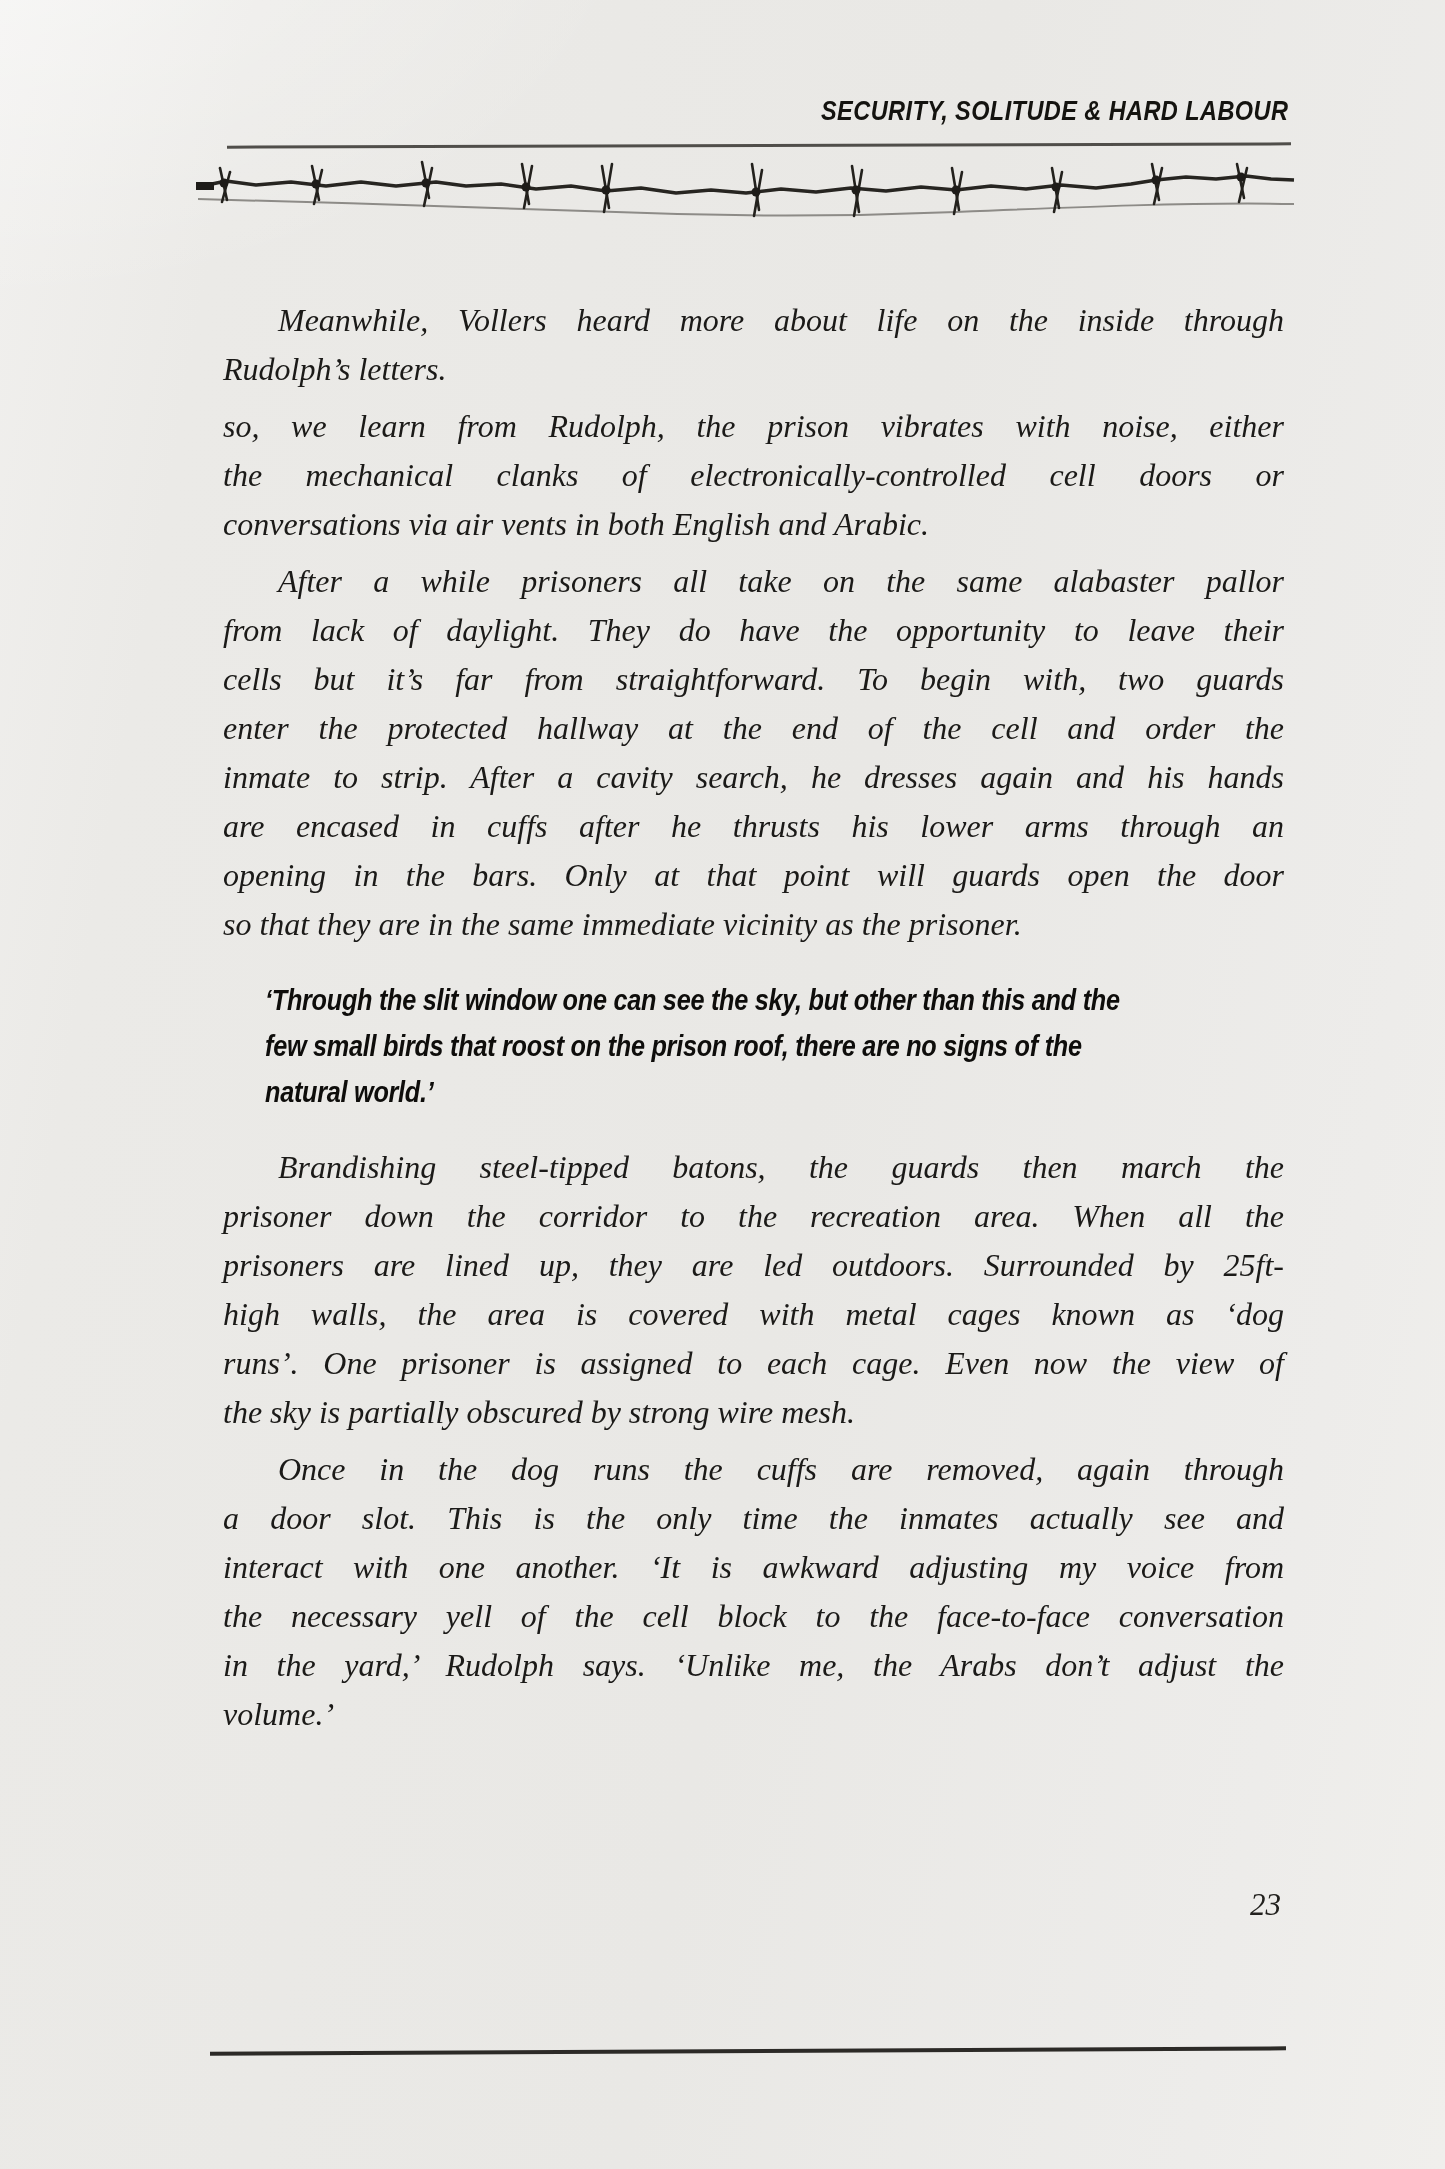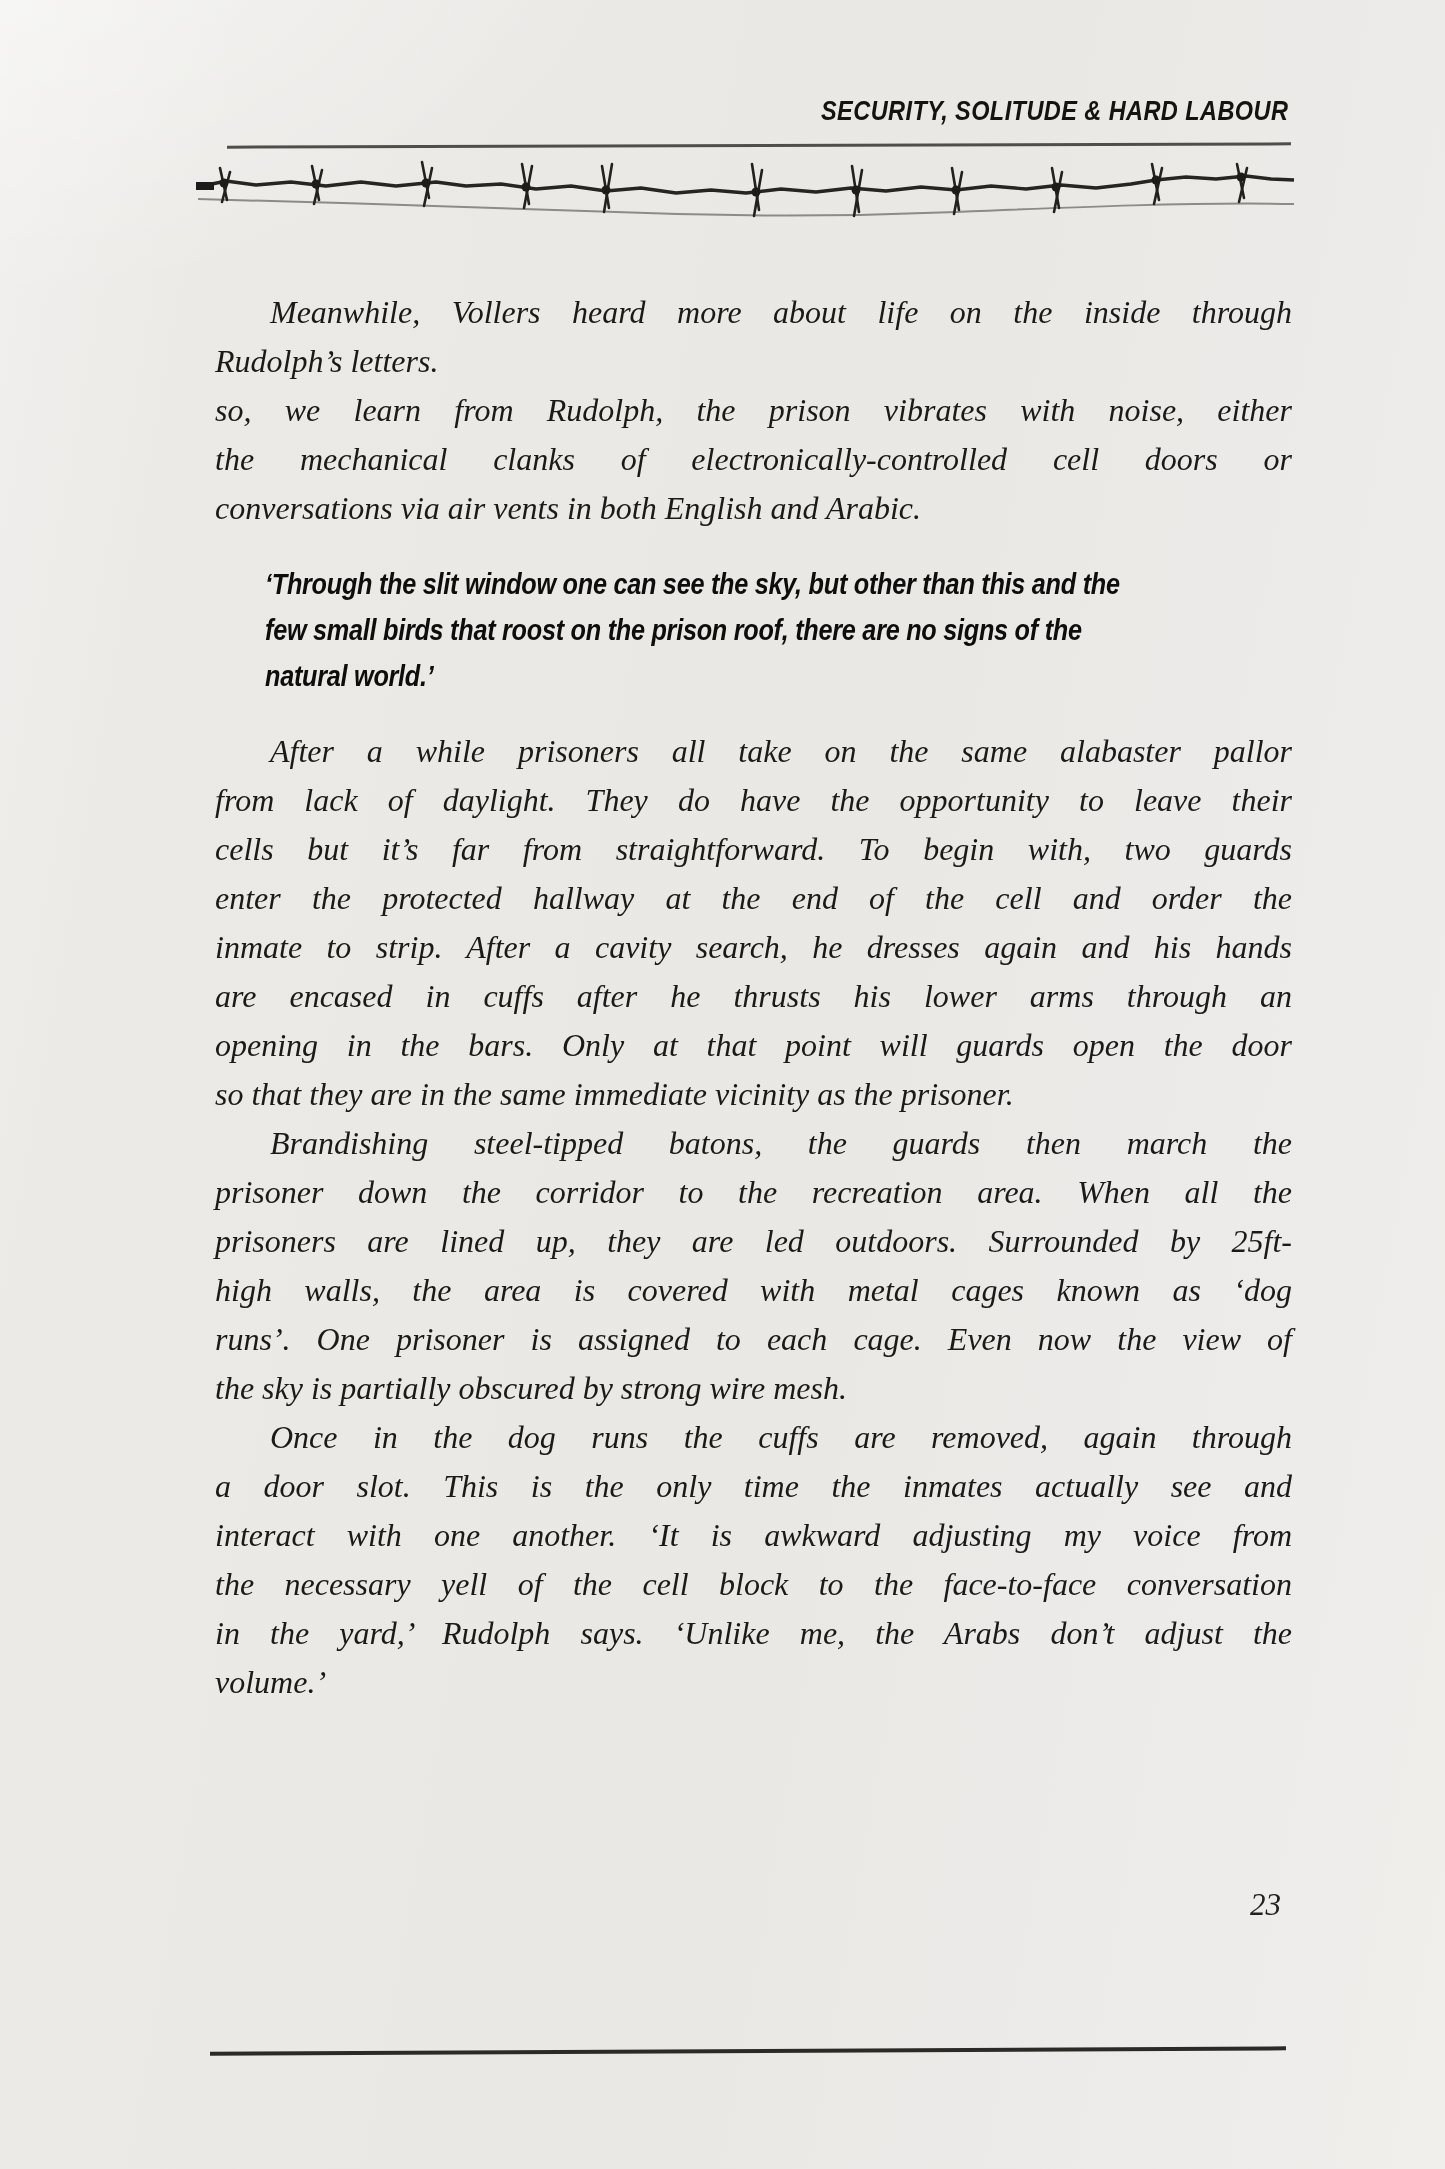--- a/index.html
+++ b/index.html
@@ -19,21 +19,21 @@
     letter-spacing:0.5px;color:#14130f;
     transform:scaleX(0.84);transform-origin:100% 50%;
     white-space:nowrap;
   }
   .header-rule{
     position:absolute;left:227px;top:144px;width:1064px;height:3px;
     background:#504e4a;transform:rotate(-0.18deg);
   }
   .wire{position:absolute;left:196px;top:160px;width:1100px;height:64px;}
   .text-col{position:absolute;left:215px;top:288px;width:1077px;}
-  .block{margin:0;}
+  .block{margin:8px;}
   .block.body .line{
     font-size:32px;line-height:49px;
     text-align:justify;text-align-last:justify;
     color:#1b1a18;
   }
   .block.body .line.last{text-align-last:left;}
   .block.body .line.first{text-indent:55px;}
   .block.quote{margin:28px 0 28px 50px;}
   .block.quote .line{
     font-family:"Liberation Sans", sans-serif;
@@ -113,34 +113,34 @@
   <div class="text-col" id="text-col">
       <div class="block body">
         <div class="line first">Meanwhile, Vollers heard more about life on the inside through</div>
         <div class="line last">Rudolph’s letters.</div>
       </div>
       <div class="block body">
         <div class="line">so, we learn from Rudolph, the prison vibrates with noise, either</div>
         <div class="line">the mechanical clanks of electronically-controlled cell doors or</div>
         <div class="line last">conversations via air vents in both English and Arabic.</div>
       </div>
-      <div class="block quote">
-        <div class="line">‘Through the slit window one can see the sky, but other than this and the</div>
-        <div class="line">few small birds that roost on the prison roof, there are no signs of the</div>
-        <div class="line last">natural world.’</div>
-      </div>
       <div class="block body">
         <div class="line first">After a while prisoners all take on the same alabaster pallor</div>
         <div class="line">from lack of daylight. They do have the opportunity to leave their</div>
         <div class="line">cells but it’s far from straightforward. To begin with, two guards</div>
         <div class="line">enter the protected hallway at the end of the cell and order the</div>
         <div class="line">inmate to strip. After a cavity search, he dresses again and his hands</div>
         <div class="line">are encased in cuffs after he thrusts his lower arms through an</div>
         <div class="line">opening in the bars. Only at that point will guards open the door</div>
         <div class="line last">so that they are in the same immediate vicinity as the prisoner.</div>
+      </div>
+      <div class="block quote">
+        <div class="line">‘Through the slit window one can see the sky, but other than this and the</div>
+        <div class="line">few small birds that roost on the prison roof, there are no signs of the</div>
+        <div class="line last">natural world.’</div>
       </div>
       <div class="block body">
         <div class="line first">Brandishing steel-tipped batons, the guards then march the</div>
         <div class="line">prisoner down the corridor to the recreation area. When all the</div>
         <div class="line">prisoners are lined up, they are led outdoors. Surrounded by 25ft-</div>
         <div class="line">high walls, the area is covered with metal cages known as ‘dog</div>
         <div class="line">runs’. One prisoner is assigned to each cage. Even now the view of</div>
         <div class="line last">the sky is partially obscured by strong wire mesh.</div>
       </div>
       <div class="block body">

